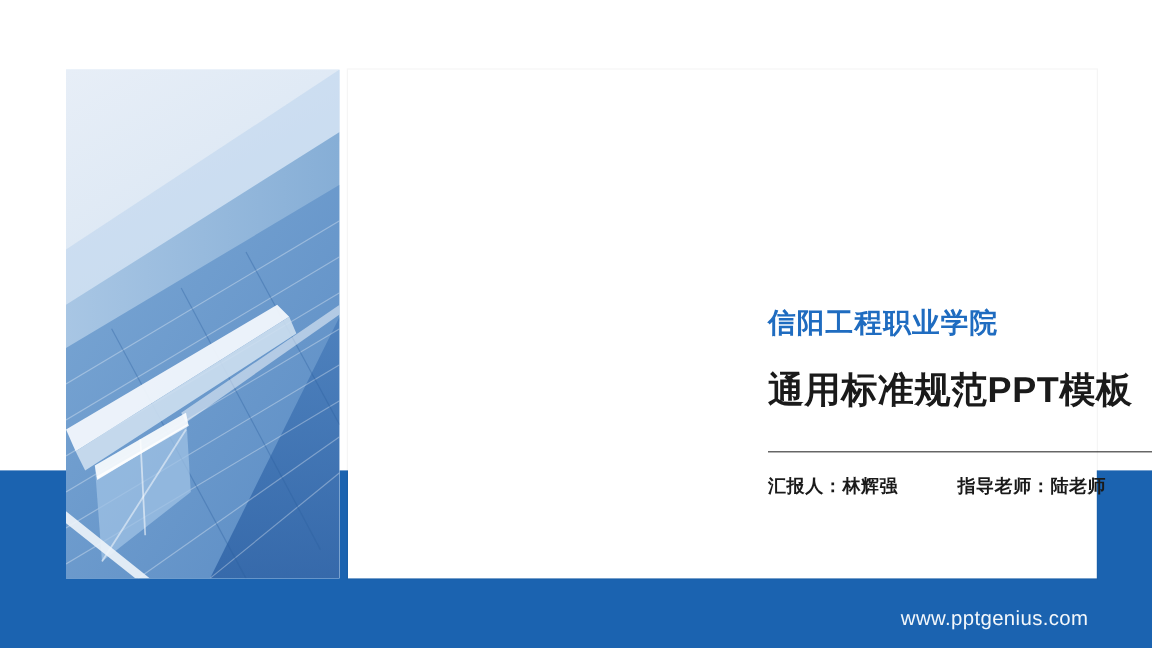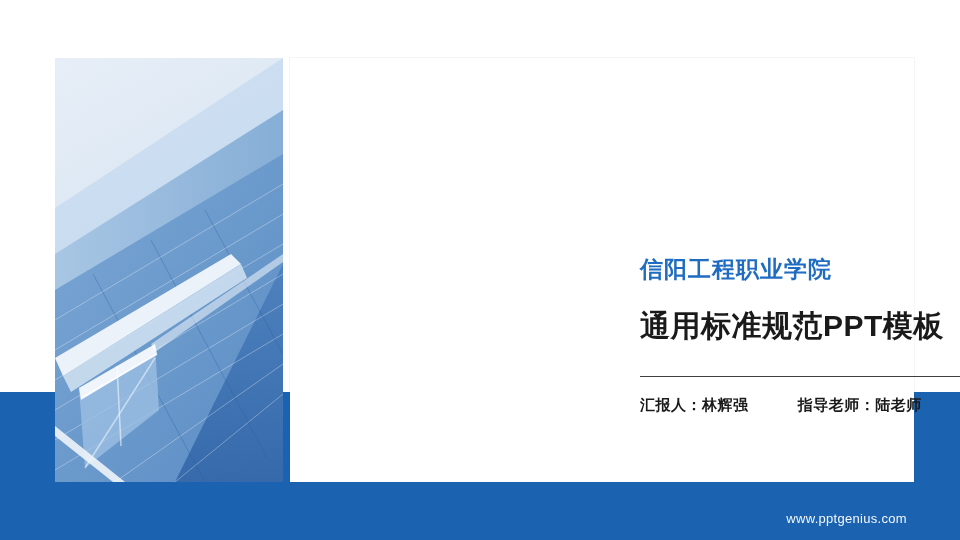--- a/index.html
+++ b/index.html
@@ -93,21 +93,21 @@
   }
   .meta .gap {
     display: inline-block;
     width: 40px;
   }
   .footer-url {
     position: absolute;
     right: 30px;
     bottom: 14px;
     color: #ffffff;
-    font-size: 13px;
+    font-size: 17px;
     letter-spacing: 0.3px;
     opacity: 0.95;
   }
 </style>
 </head>
 <body>
 
 <div class="slide">
 
   <div class="blue-band"></div>

